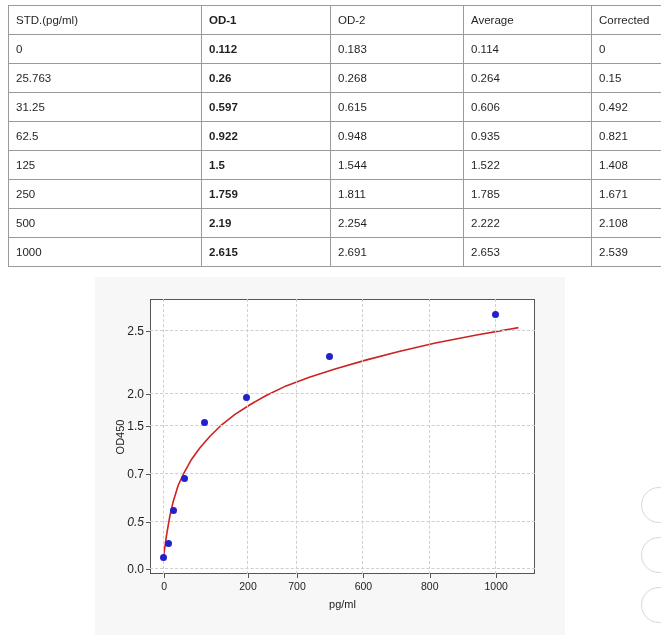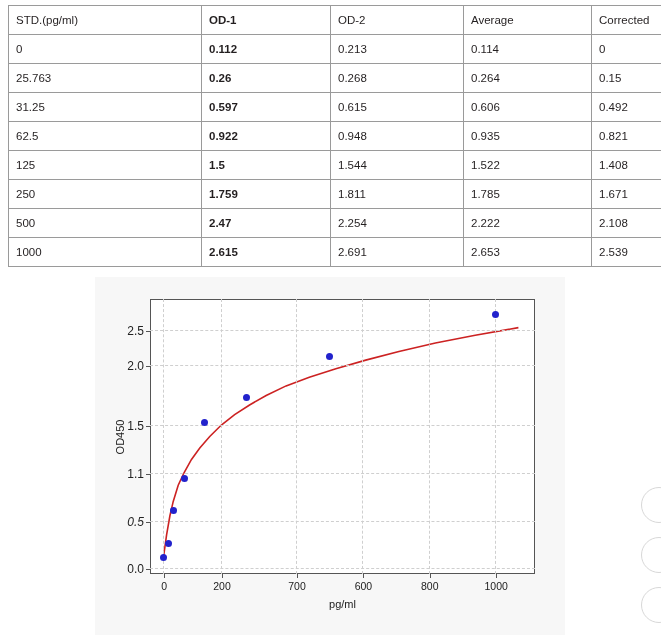--- a/index.html
+++ b/index.html
@@ -176,21 +176,21 @@
       <tr>
         <td>STD.(pg/ml)</td>
         <td>OD-1</td>
         <td>OD-2</td>
         <td>Average</td>
         <td>Corrected</td>
       </tr>
       <tr>
         <td>0</td>
         <td>0.112</td>
-        <td>0.213</td>
+        <td>0.183</td>
         <td>0.114</td>
         <td>0</td>
       </tr>
       <tr>
         <td>25.763</td>
         <td>0.26</td>
         <td>0.268</td>
         <td>0.264</td>
         <td>0.15</td>
       </tr>
@@ -217,21 +217,21 @@
       </tr>
       <tr>
         <td>250</td>
         <td>1.759</td>
         <td>1.811</td>
         <td>1.785</td>
         <td>1.671</td>
       </tr>
       <tr>
         <td>500</td>
-        <td>2.47</td>
+        <td>2.19</td>
         <td>2.254</td>
         <td>2.222</td>
         <td>2.108</td>
       </tr>
       <tr>
         <td>1000</td>
         <td>2.615</td>
         <td>2.691</td>
         <td>2.653</td>
         <td>2.539</td>
@@ -250,40 +250,40 @@
     <div class="axis-x-title">pg/ml</div>
   <div class="gridline-h" style="top: 269.271px;">
         <span class="ytick-label">0.0</span>
         <span class="ytick-mark"></span>
       </div>
       <div class="gridline-h" style="top: 221.528px; font-style: italic;">
         <span class="ytick-label">0.5</span>
         <span class="ytick-mark"></span>
       </div>
       <div class="gridline-h" style="top: 173.785px;">
-        <span class="ytick-label">1.1</span>
+        <span class="ytick-label">0.7</span>
         <span class="ytick-mark"></span>
       </div>
       <div class="gridline-h" style="top: 126.042px;">
         <span class="ytick-label">1.5</span>
         <span class="ytick-mark"></span>
       </div>
-      <div class="gridline-h" style="top: 66px;">
+      <div class="gridline-h" style="top: 94px;">
         <span class="ytick-label">2.0</span>
         <span class="ytick-mark"></span>
       </div>
       <div class="gridline-h" style="top: 30.5556px;">
         <span class="ytick-label">2.5</span>
         <span class="ytick-mark"></span>
       </div>
       <div class="gridline-v" style="left: 13.2759px;">
         <span class="xtick-label">0</span>
         <span class="xtick-mark"></span>
       </div>
-      <div class="gridline-v" style="left: 71px;">
+      <div class="gridline-v" style="left: 97px;">
         <span class="xtick-label">200</span>
         <span class="xtick-mark"></span>
       </div>
       <div class="gridline-v" style="left: 146.034px;">
         <span class="xtick-label">700</span>
         <span class="xtick-mark"></span>
       </div>
       <div class="gridline-v" style="left: 212.414px;">
         <span class="xtick-label">600</span>
         <span class="xtick-mark"></span>

